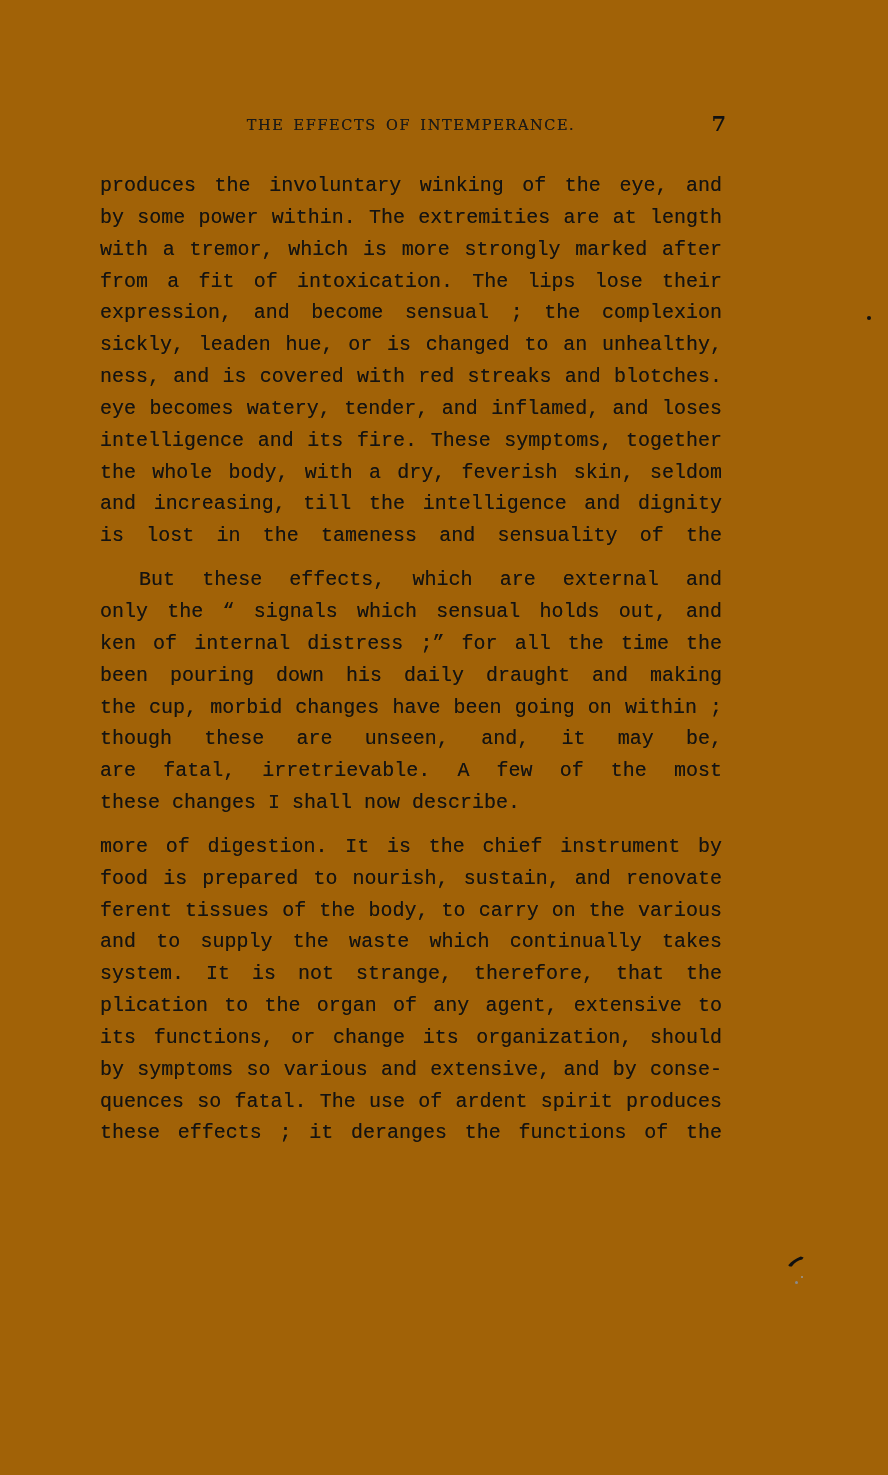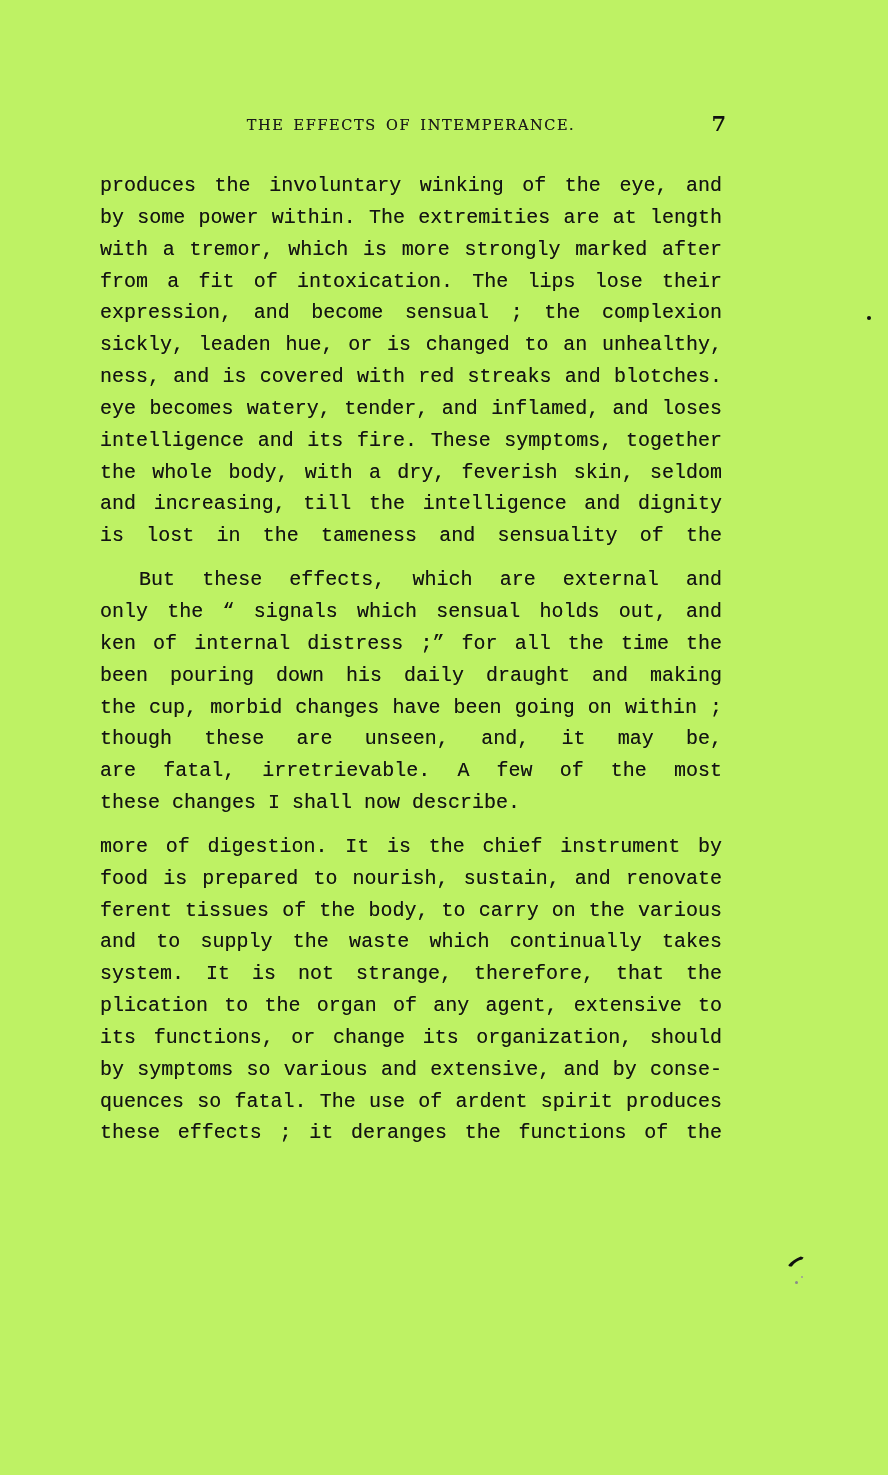--- a/index.html
+++ b/index.html
@@ -4,21 +4,21 @@
 <style>
   html, body {
     margin: 0;
     padding: 0;
     background: #ffffff;
   }
   .page {
     position: relative;
     width: 888px;
     height: 1475px;
-    background: #bef264;
+    background: #a16207;
     font-family: "DejaVu Serif", serif;
     color: #131313;
     overflow: hidden;
   }
   .text-block {
     position: absolute;
     left: 88px;
     top: 115px;
     width: 646px;
   }

